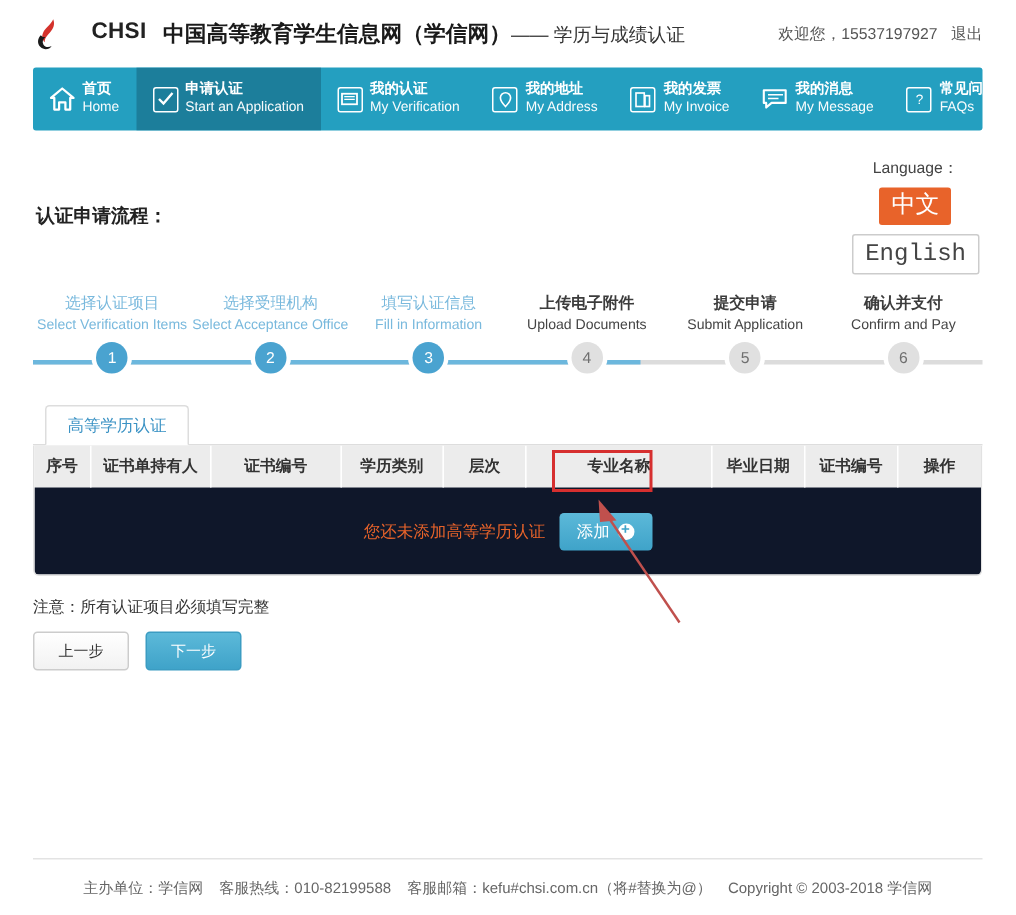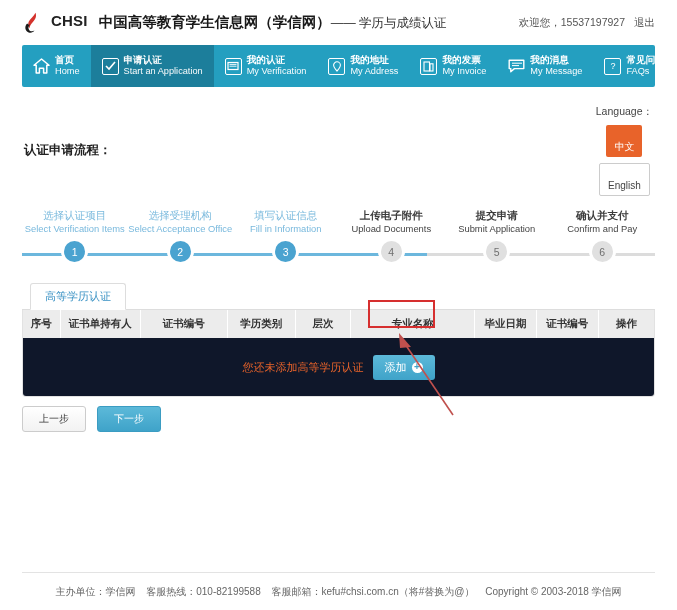--- a/index.html
+++ b/index.html
@@ -17,21 +17,21 @@
   }
 
   
   .top-header {
     height: 45px;
     display: flex;
     align-items: center;
     padding: 0 24px;
     position: relative;
   }
-  .logo-wrap { display: flex; align-items: baseline; gap: 8px; }
+  .logo-wrap { display: flex; align-items: baseline; gap: 18px; }
   .logo-mark {
     width: 18px; height: 22px;
     position: relative;
     margin-right: 1px;
     align-self: center;
   }
   .logo-mark svg { display: block; }
   .logo-text {
     font-weight: bold;
     font-size: 15px;
@@ -108,25 +108,26 @@
   .flow-head {
     display: flex;
     align-items: center;
     justify-content: space-between;
     padding: 6px 2px 2px 2px;
   }
   .flow-title { font-size: 12.5px; font-weight: bold; color: #222; }
   .lang-wrap { display: flex; align-items: center; gap: 6px; font-size: 10.5px; color: #444; flex-direction: column; }
   .lang-btn {
     display: inline-block;
-    padding: 16px 8px 3px;
-    font-size: 10px;
+    padding: 2px 8px 3px;
+    font-size: 16px;
     border-radius: 2px;
     cursor: pointer;
     line-height: 1.25;
+    font-family: Liberation Mono, monospace;
   }
   .lang-btn.cn { background: #e8632a; color: #fff; }
   .lang-btn.en { background: #fff; color: #444; border: 1px solid #ccc; }
 
   
   .steps {
     margin-top: 10px;
     position: relative;
     height: 62px;
   }
@@ -535,20 +536,21 @@
                   <span>添加</span>
                   <span class="plus-circ">+</span>
                 </button>
               </div>
             </td>
           </tr>
         </tbody>
       </table>
     </div>
 
+    <div class="note">注意：所有认证项目必须填写完整</div>
 
     <div class="btn-row">
       <button class="btn prev">上一步</button>
       <button class="btn next">下一步</button>
     </div>
 
   </div>
 
   <div class="anno-box" style="left:368px; top:300px; width:67px; height:28px;"></div>
   <svg class="anno-arrow" style="left:355px; top:325px; width:120px; height:95px;" viewBox="0 0 120 95">

